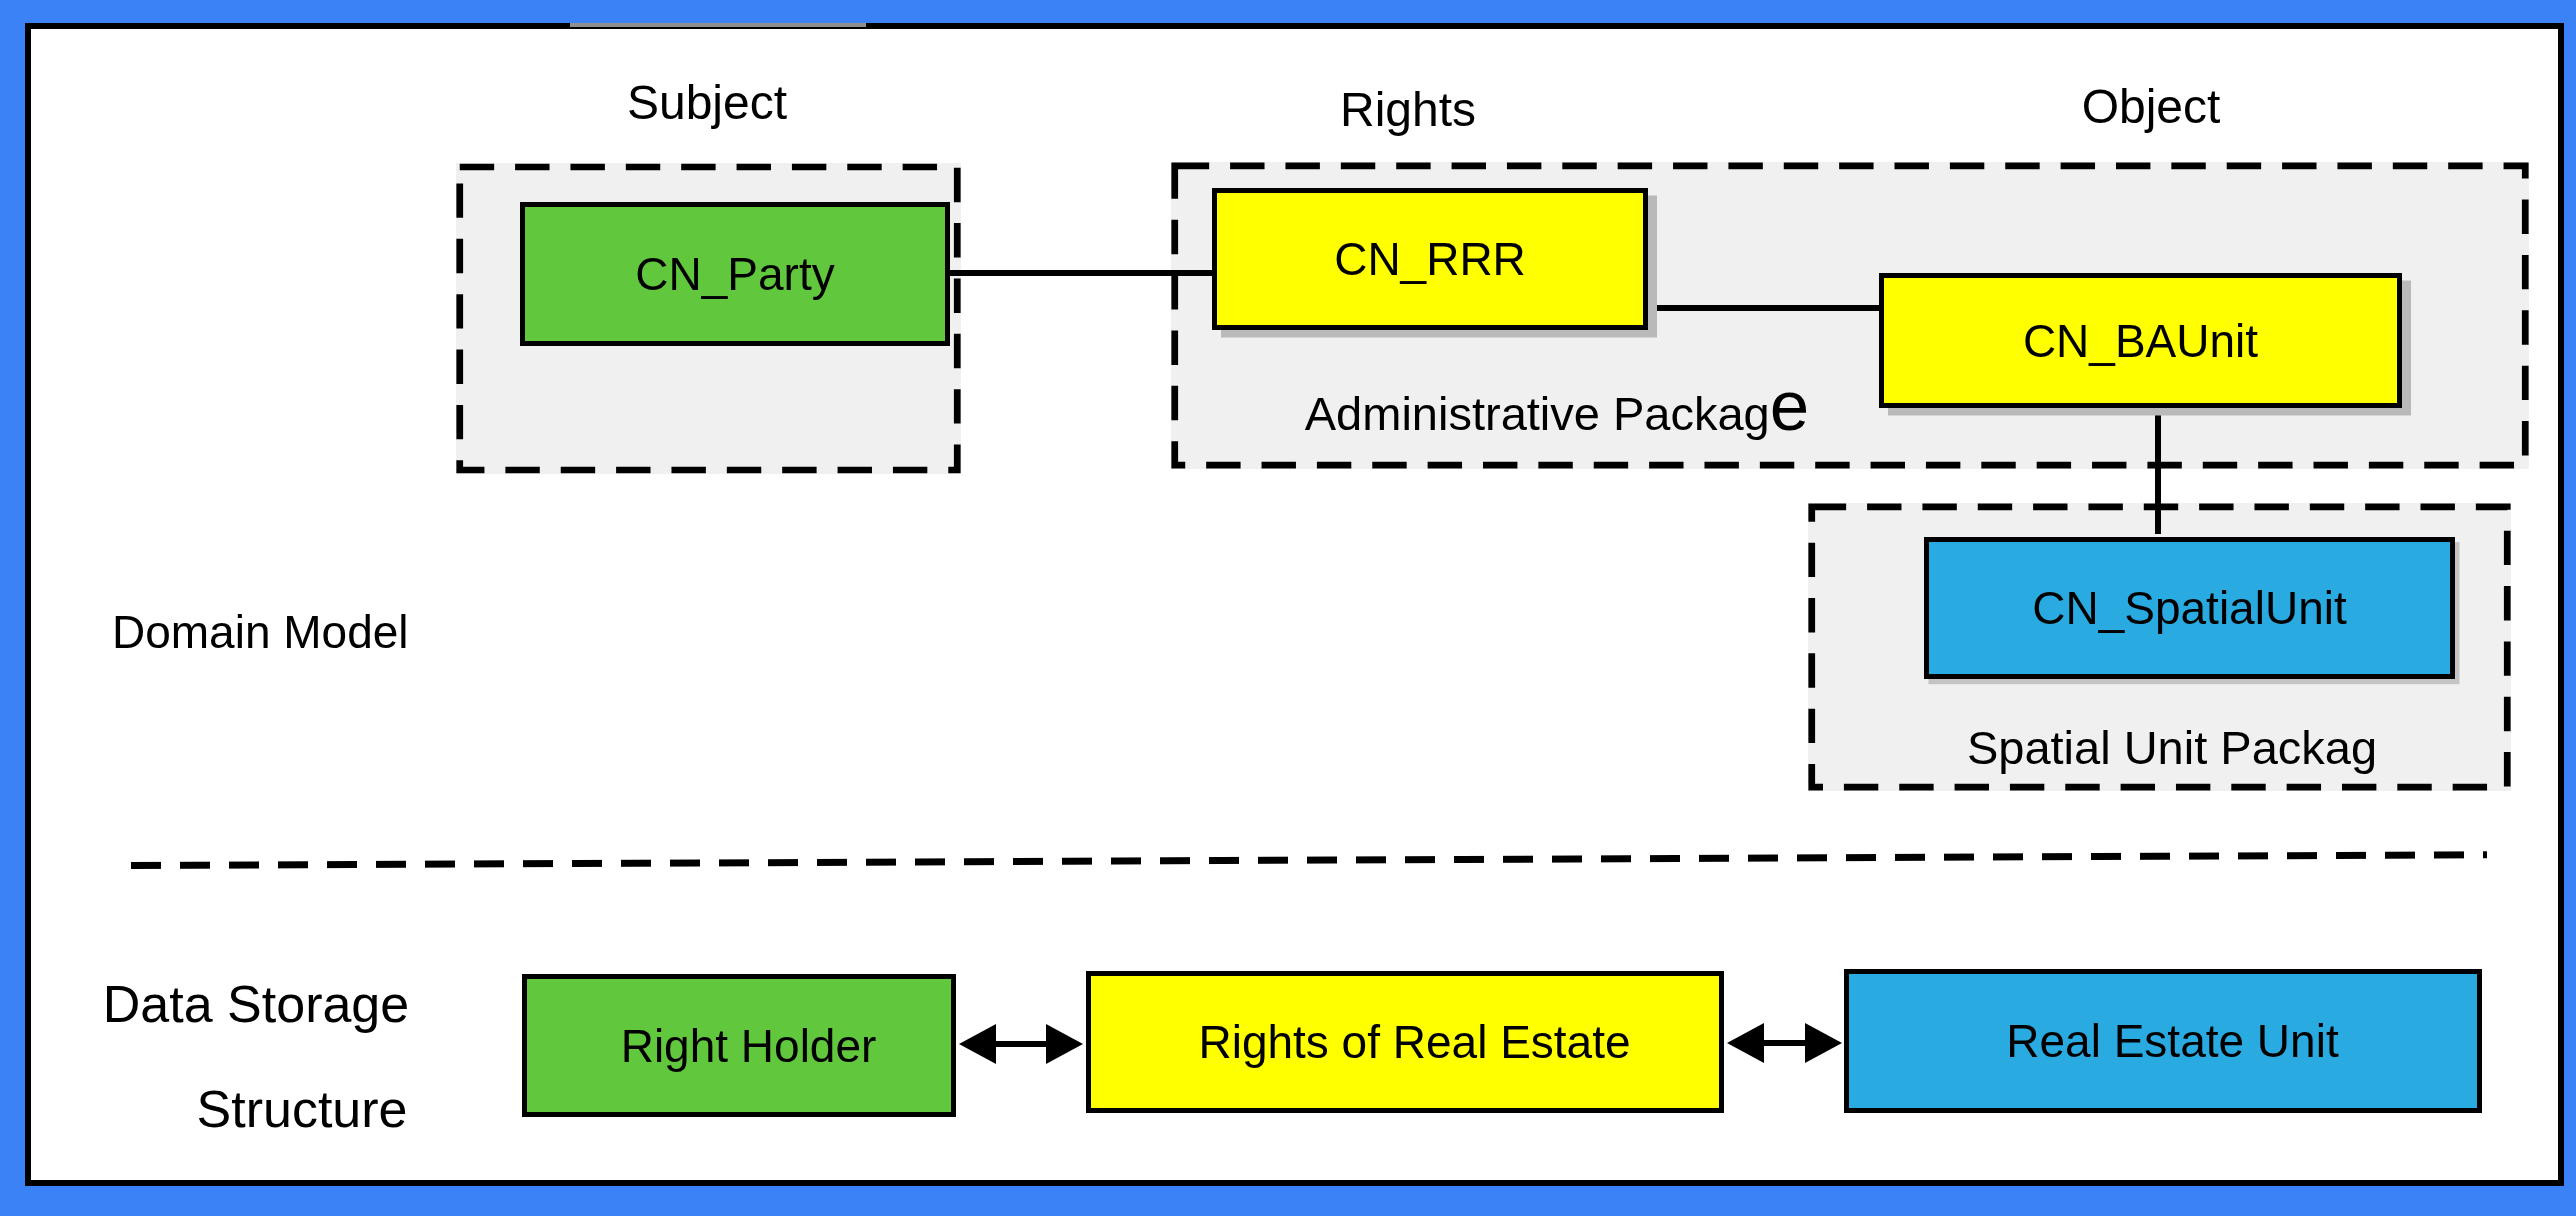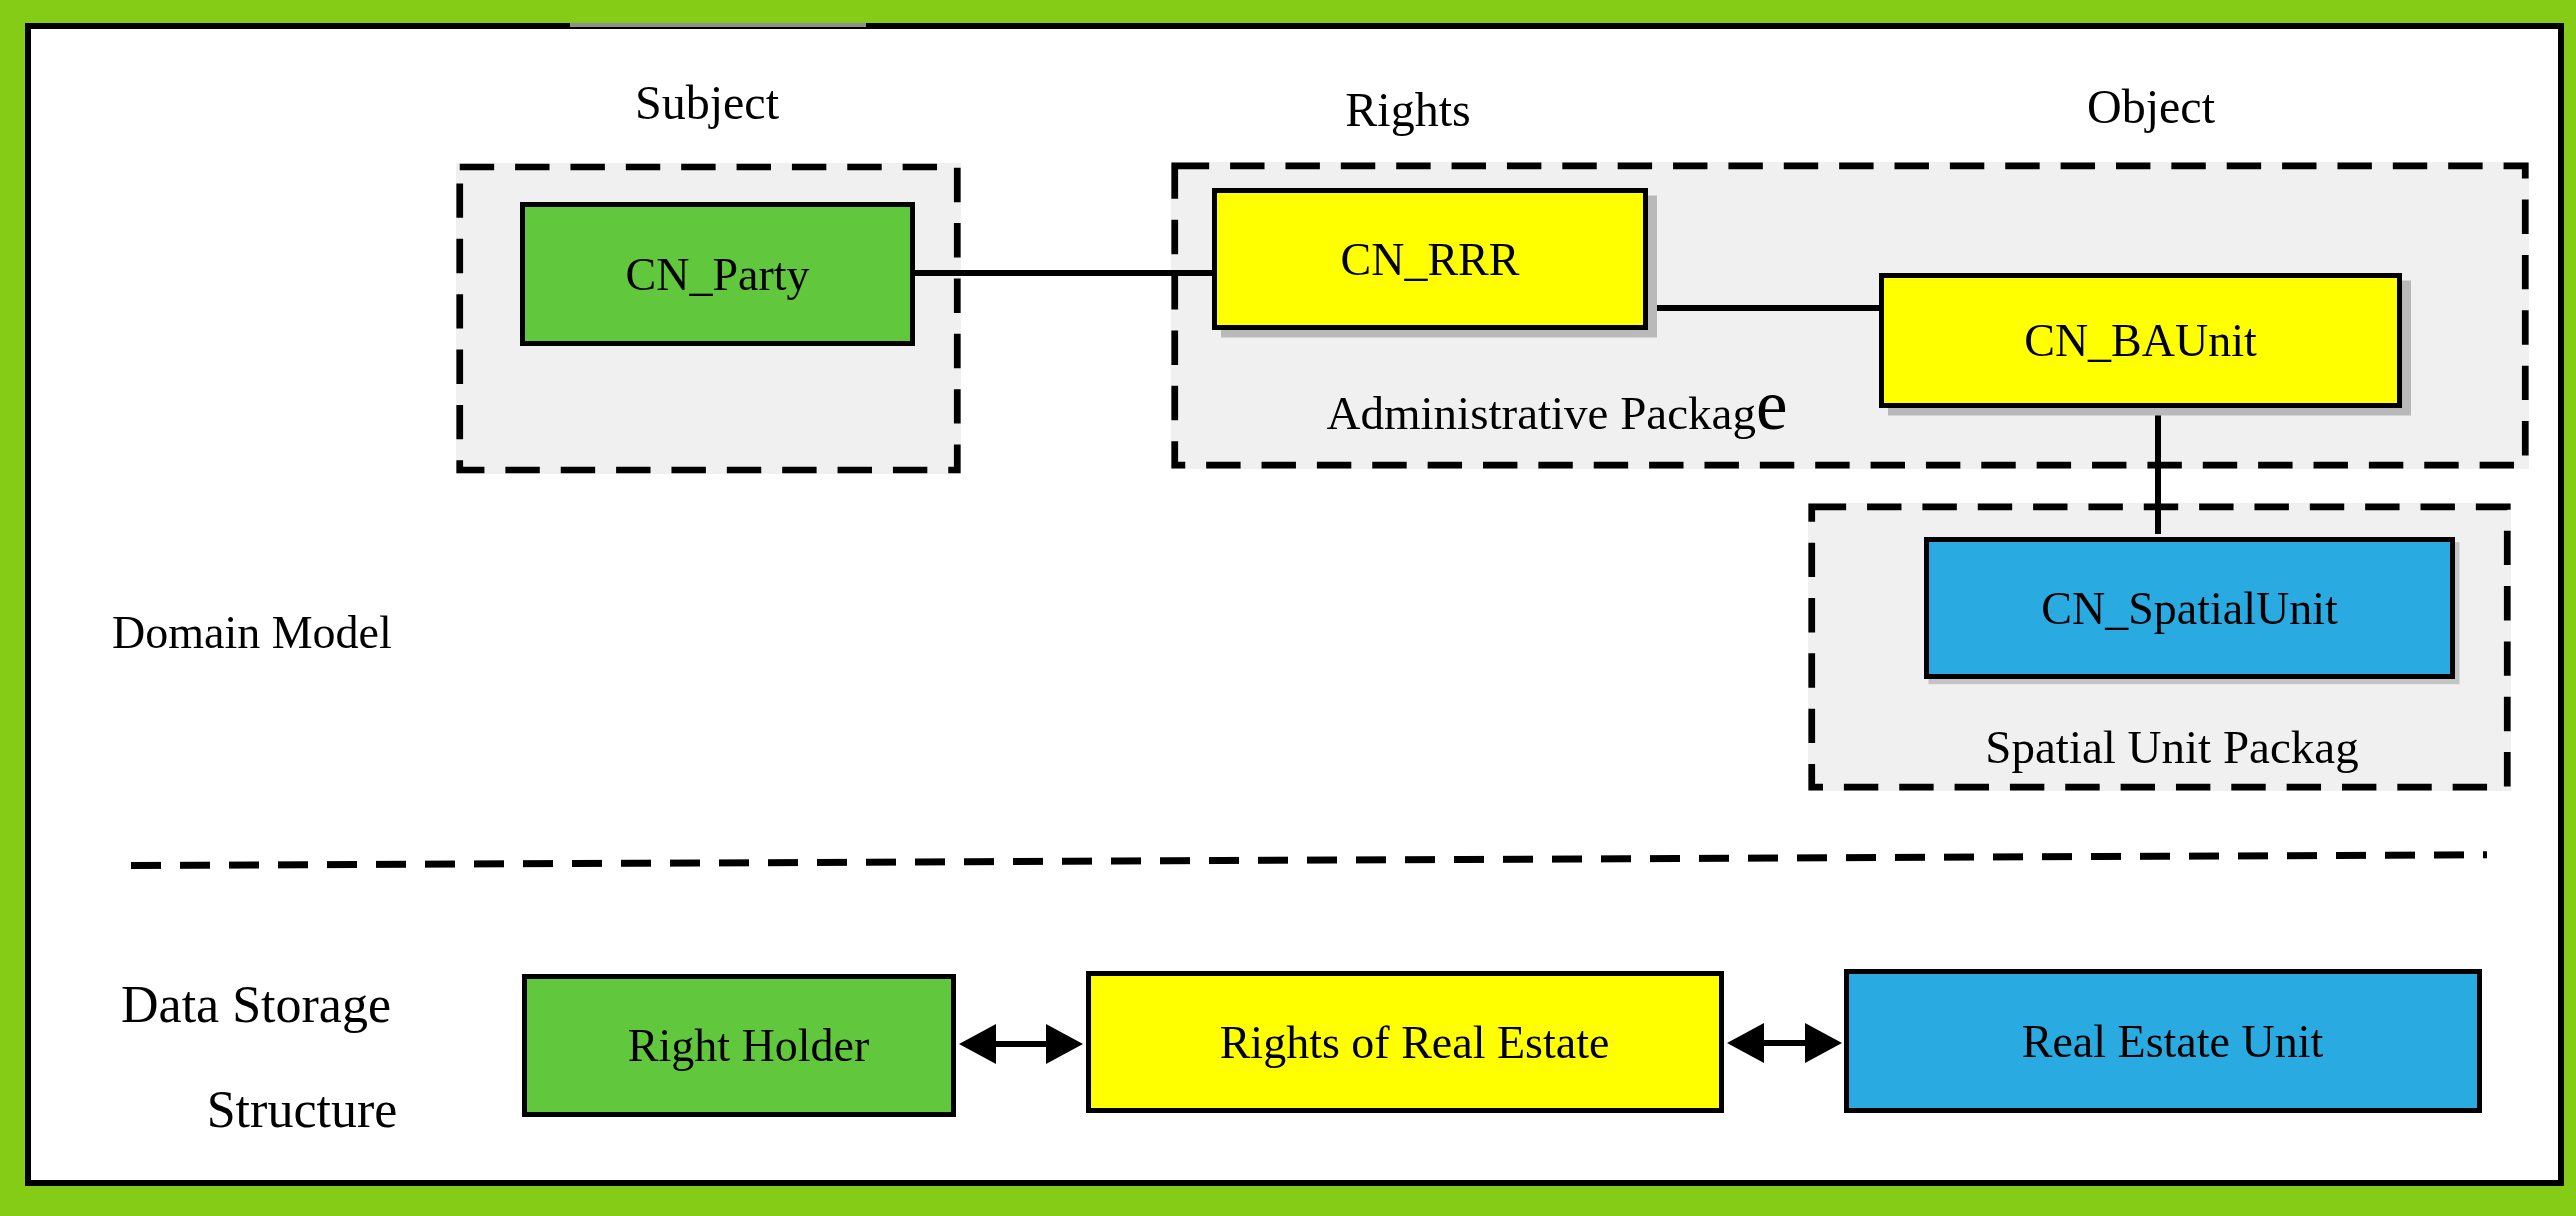--- a/index.html
+++ b/index.html
@@ -1,21 +1,21 @@
 <!DOCTYPE html>
 <html style="font-size:12px"><head>
 <meta charset="utf-8">
 <style>
   html, body { margin: 0; padding: 0; background: #ffffff; }
   #canvas {
     position: relative;
     width: 2576px;
     height: 1216px;
-    background: #84cc16;
-    font-family: Liberation Serif, serif;
+    background: #3b82f6;
+    font-family: Liberation Sans, sans-serif;
     color: #000;
     overflow: hidden;
   }
   .outer-frame {
     position: absolute;
     left: 25px; top: 23px;
     width: 2539px; height: 1163px;
     border: 6.7px solid #000;
     box-sizing: border-box;
     background: #fff;
@@ -136,21 +136,21 @@
   <div class="package" style="left: 1808px; top: 503px; width: 703px; height: 288px; background-color: rgb(240, 240, 240);">
     <svg width="703" height="288" viewBox="0 0 940 385">
       <rect x="5" y="5" width="930" height="375" fill="none" stroke="#000" stroke-width="9" stroke-dasharray="46 28"></rect>
     </svg>
   </div>
 
   <div class="hline" style="left:915px; top:270px; width:297px; height:6px;"></div>
   <div class="hline" style="left:1602px; top:305px; width:278px; height:6px;"></div>
   <div class="vline" style="left:2155px; top:405px; width:6px; height:129px;"></div>
 
-  <div class="classbox" style="left: 520px; top: 202px; width: 395px; height: 144px; background-color: rgb(97, 200, 61);">
+  <div class="classbox" style="left: 520px; top: 202px; width: 430px; height: 144px; background-color: rgb(97, 200, 61);">
     <span>CN_Party</span>
   </div>
 
   <div class="classbox shadowed" style="left: 1212px; top: 188px; width: 436px; height: 142px; background-color: rgb(255, 255, 0);">
     <span>CN_RRR</span>
   </div>
 
   <div class="classbox shadowed" style="left: 1879px; top: 273px; width: 523px; height: 135px; background-color: rgb(255, 255, 0);">
     <span>CN_BAUnit</span>
   </div>

